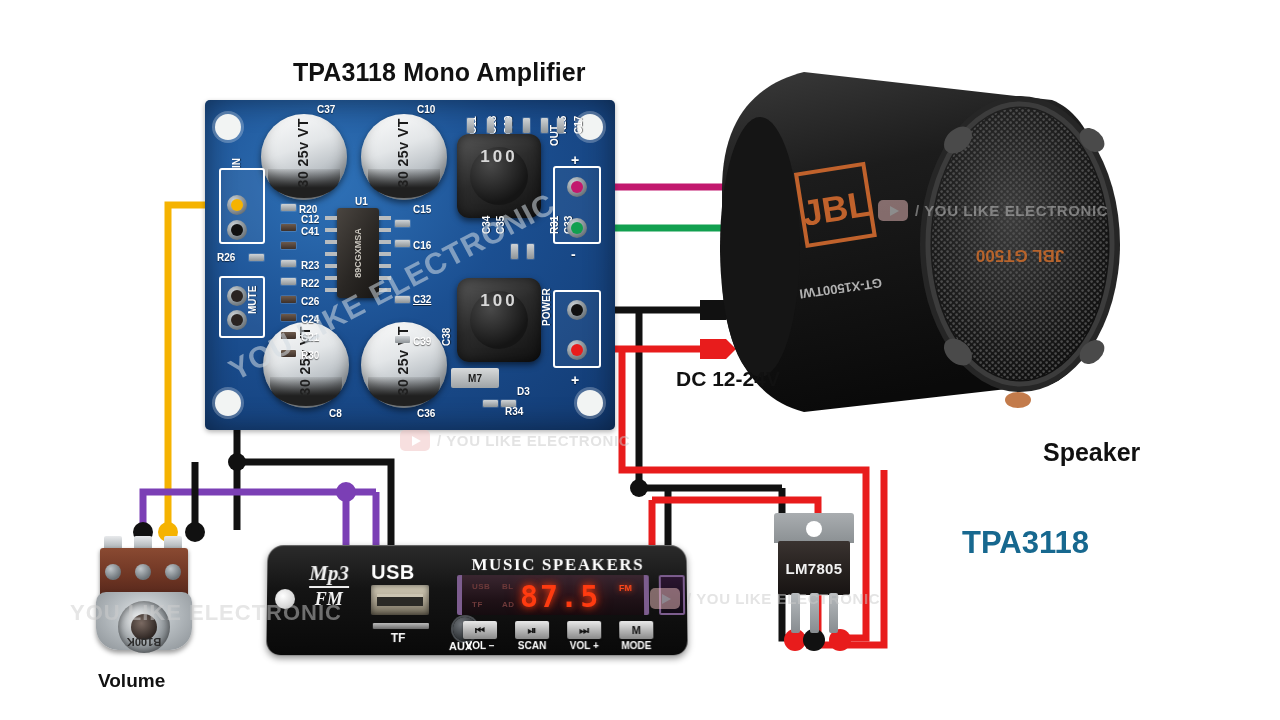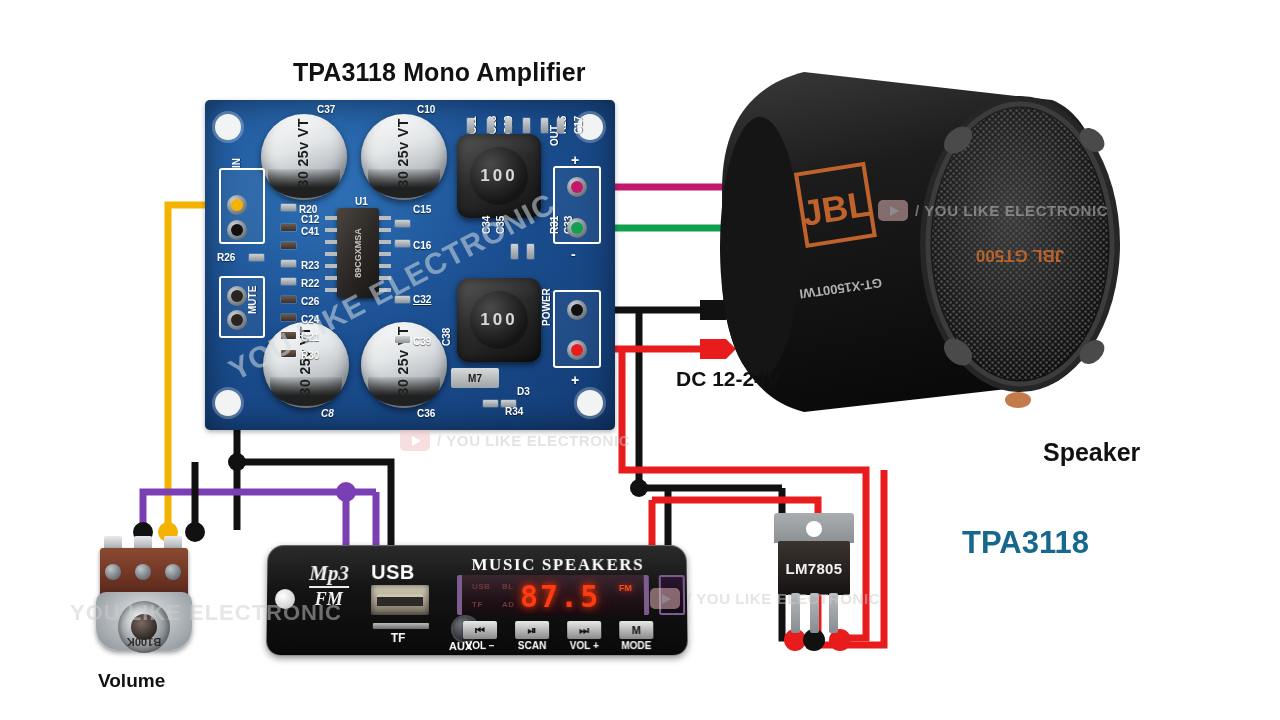--- a/index.html
+++ b/index.html
@@ -55,21 +55,21 @@
   .inductor {
     position: absolute; border-radius: 12px;
     background: linear-gradient(150deg,#5a5a5a 0%, #2c2c2c 45%, #111 100%);
     box-shadow: 0 3px 6px rgba(0,0,0,.55), inset 0 0 12px rgba(0,0,0,.6);
     display:flex; align-items:center; justify-content:center;
     color:#d8d8d8; font-size:17px; font-weight:bold; letter-spacing:3px;
   }
   .inductor .core {
     width: 70%; height: 70%; border-radius: 50%;
     background: radial-gradient(circle at 35% 30%, #4a4a4a, #151515 70%);
-    display:flex; align-items:center; justify-content:center;
+    display:flex; align-items:flex-start; justify-content:center;
   }
   #ic {
     position:absolute; left: 132px; top: 108px; width: 42px; height: 90px;
     background: linear-gradient(120deg,#4a4540 0%, #2a2724 55%, #181614 100%);
     border-radius: 3px; box-shadow: 0 2px 4px rgba(0,0,0,.6);
   }
   #ic .lead { position:absolute; width:12px; height:4px; background:#b8bcbf; }
   #ic .ictxt {
     position:absolute; left:50%; top:50%; transform:translate(-50%,-50%) rotate(-90deg);
     color:#c9c5bd; font-size:9px; font-weight:bold; white-space:nowrap;
@@ -397,21 +397,21 @@
     <div class="silk" style="left:96px; top:232px;">C21</div>
     <div class="silk" style="left:96px; top:250px;">R30</div>
     <div class="silk" style="left:12px; top:152px;">R26</div>
     <div class="silk" style="left:208px; top:194px;text-decoration:underline;">C32</div>
     <div class="silk" style="left:208px; top:236px;">C39</div>
     <div class="silk v" style="left:276px; top:134px;">C34</div>
     <div class="silk v" style="left:290px; top:134px;">C35</div>
     <div class="silk v" style="left:344px; top:134px;">R31</div>
     <div class="silk v" style="left:358px; top:134px;">C33</div>
     <div class="silk v" style="left:236px; top:246px;">C38</div>
-    <div class="silk" style="left:116px; top:308px;font-style:italic;">C8</div>
+    <div class="silk" style="left:124px; top:308px;">C8</div>
     <div class="silk" style="left:212px; top:308px;">C36</div>
     <div class="silk" style="left:300px; top:306px;">R34</div>
     <div class="silk" style="left:312px; top:286px;">D3</div>
     <div class="silk v" style="left:26px; top:68px;">IN</div>
     <div class="silk v" style="left:344px; top:46px;">OUT</div>
     <div class="silk v" style="left:42px; top:214px;">MUTE</div>
     <div class="silk v" style="left:336px; top:226px;">POWER</div>
 
     <div class="smd" style="left:76px;  top:104px;"></div>
     <div class="smd dark" style="left:76px; top:124px;"></div>

